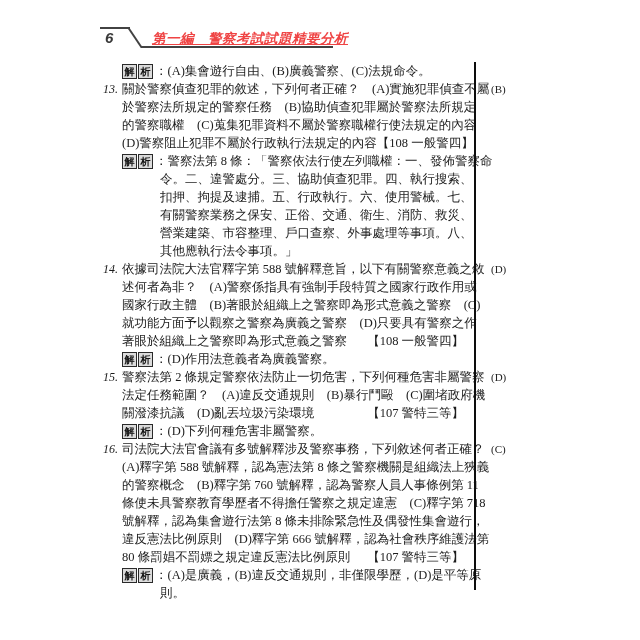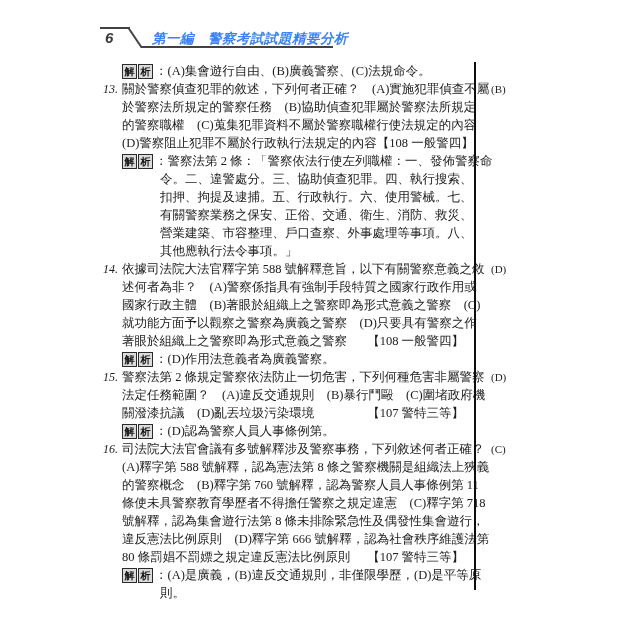--- a/index.html
+++ b/index.html
@@ -16,21 +16,21 @@
   #hdr-rule-bottom { left:141px; top:46px; width:192px; }
   .hdr-pagenum {
     position:absolute; left:105px; top:29px;
     font-family:"Liberation Sans","DejaVu Sans",sans-serif;
     font-weight:bold; font-style:italic; font-size:15px; color:#3a3a3a;
   }
   .hdr-title {
     position:absolute; left:152px; top:30px;
     font-family:"Liberation Sans","DejaVu Sans",sans-serif;
     font-weight:bold; font-style:italic; font-size:13.5px;
-    letter-spacing:0.5px; color:#3b82f6; white-space:nowrap;
+    letter-spacing:0.5px; color:#ef4444; white-space:nowrap;text-decoration:underline;
   }
 
   
   #text-area {
     position:absolute; left:103px; top:62px; width:369px;
     font-size:12.5px;
   }
   .line {
     display:flex; align-items:baseline;
     height:18px; line-height:18px; white-space:nowrap;
@@ -102,21 +102,21 @@
           <span class="line-text">(D)警察阻止犯罪不屬於行政執行法規定的內容</span>
           <span class="exam-tag">【108 一般警四】</span>
         </div>
       </div>
       <div class="block analysis">
         <div class="line a-first">
           <span class="a-marker">
             <span class="a-box">解</span>
             <span class="a-box">析</span>
           </span>
-          <span class="line-text">：警察法第 2 條：「警察依法行使左列職權：一、發佈警察命</span>
+          <span class="line-text">：警察法第 8 條：「警察依法行使左列職權：一、發佈警察命</span>
         </div>
         <div class="line a-cont">
           <span class="line-text">令。二、違警處分。三、協助偵查犯罪。四、執行搜索、</span>
         </div>
         <div class="line a-cont">
           <span class="line-text">扣押、拘提及逮捕。五、行政執行。六、使用警械。七、</span>
         </div>
         <div class="line a-cont">
           <span class="line-text">有關警察業務之保安、正俗、交通、衛生、消防、救災、</span>
         </div>
@@ -167,21 +167,21 @@
           <span class="line-text">關潑漆抗議　(D)亂丟垃圾污染環境</span>
           <span class="exam-tag">【107 警特三等】</span>
         </div>
       </div>
       <div class="block analysis">
         <div class="line a-first">
           <span class="a-marker">
             <span class="a-box">解</span>
             <span class="a-box">析</span>
           </span>
-          <span class="line-text">：(D)認為警察人員人事條例第。</span>
+          <span class="line-text">：(D)下列何種危害非屬警察。</span>
         </div>
       </div>
       <div class="block question">
         <div class="line q-first">
           <span class="q-number">16.</span>
           <span class="line-text">司法院大法官會議有多號解釋涉及警察事務，下列敘述何者正確？</span>
         </div>
         <div class="line q-cont">
           <span class="line-text">(A)釋字第 588 號解釋，認為憲法第 8 條之警察機關是組織法上狹義</span>
         </div>

